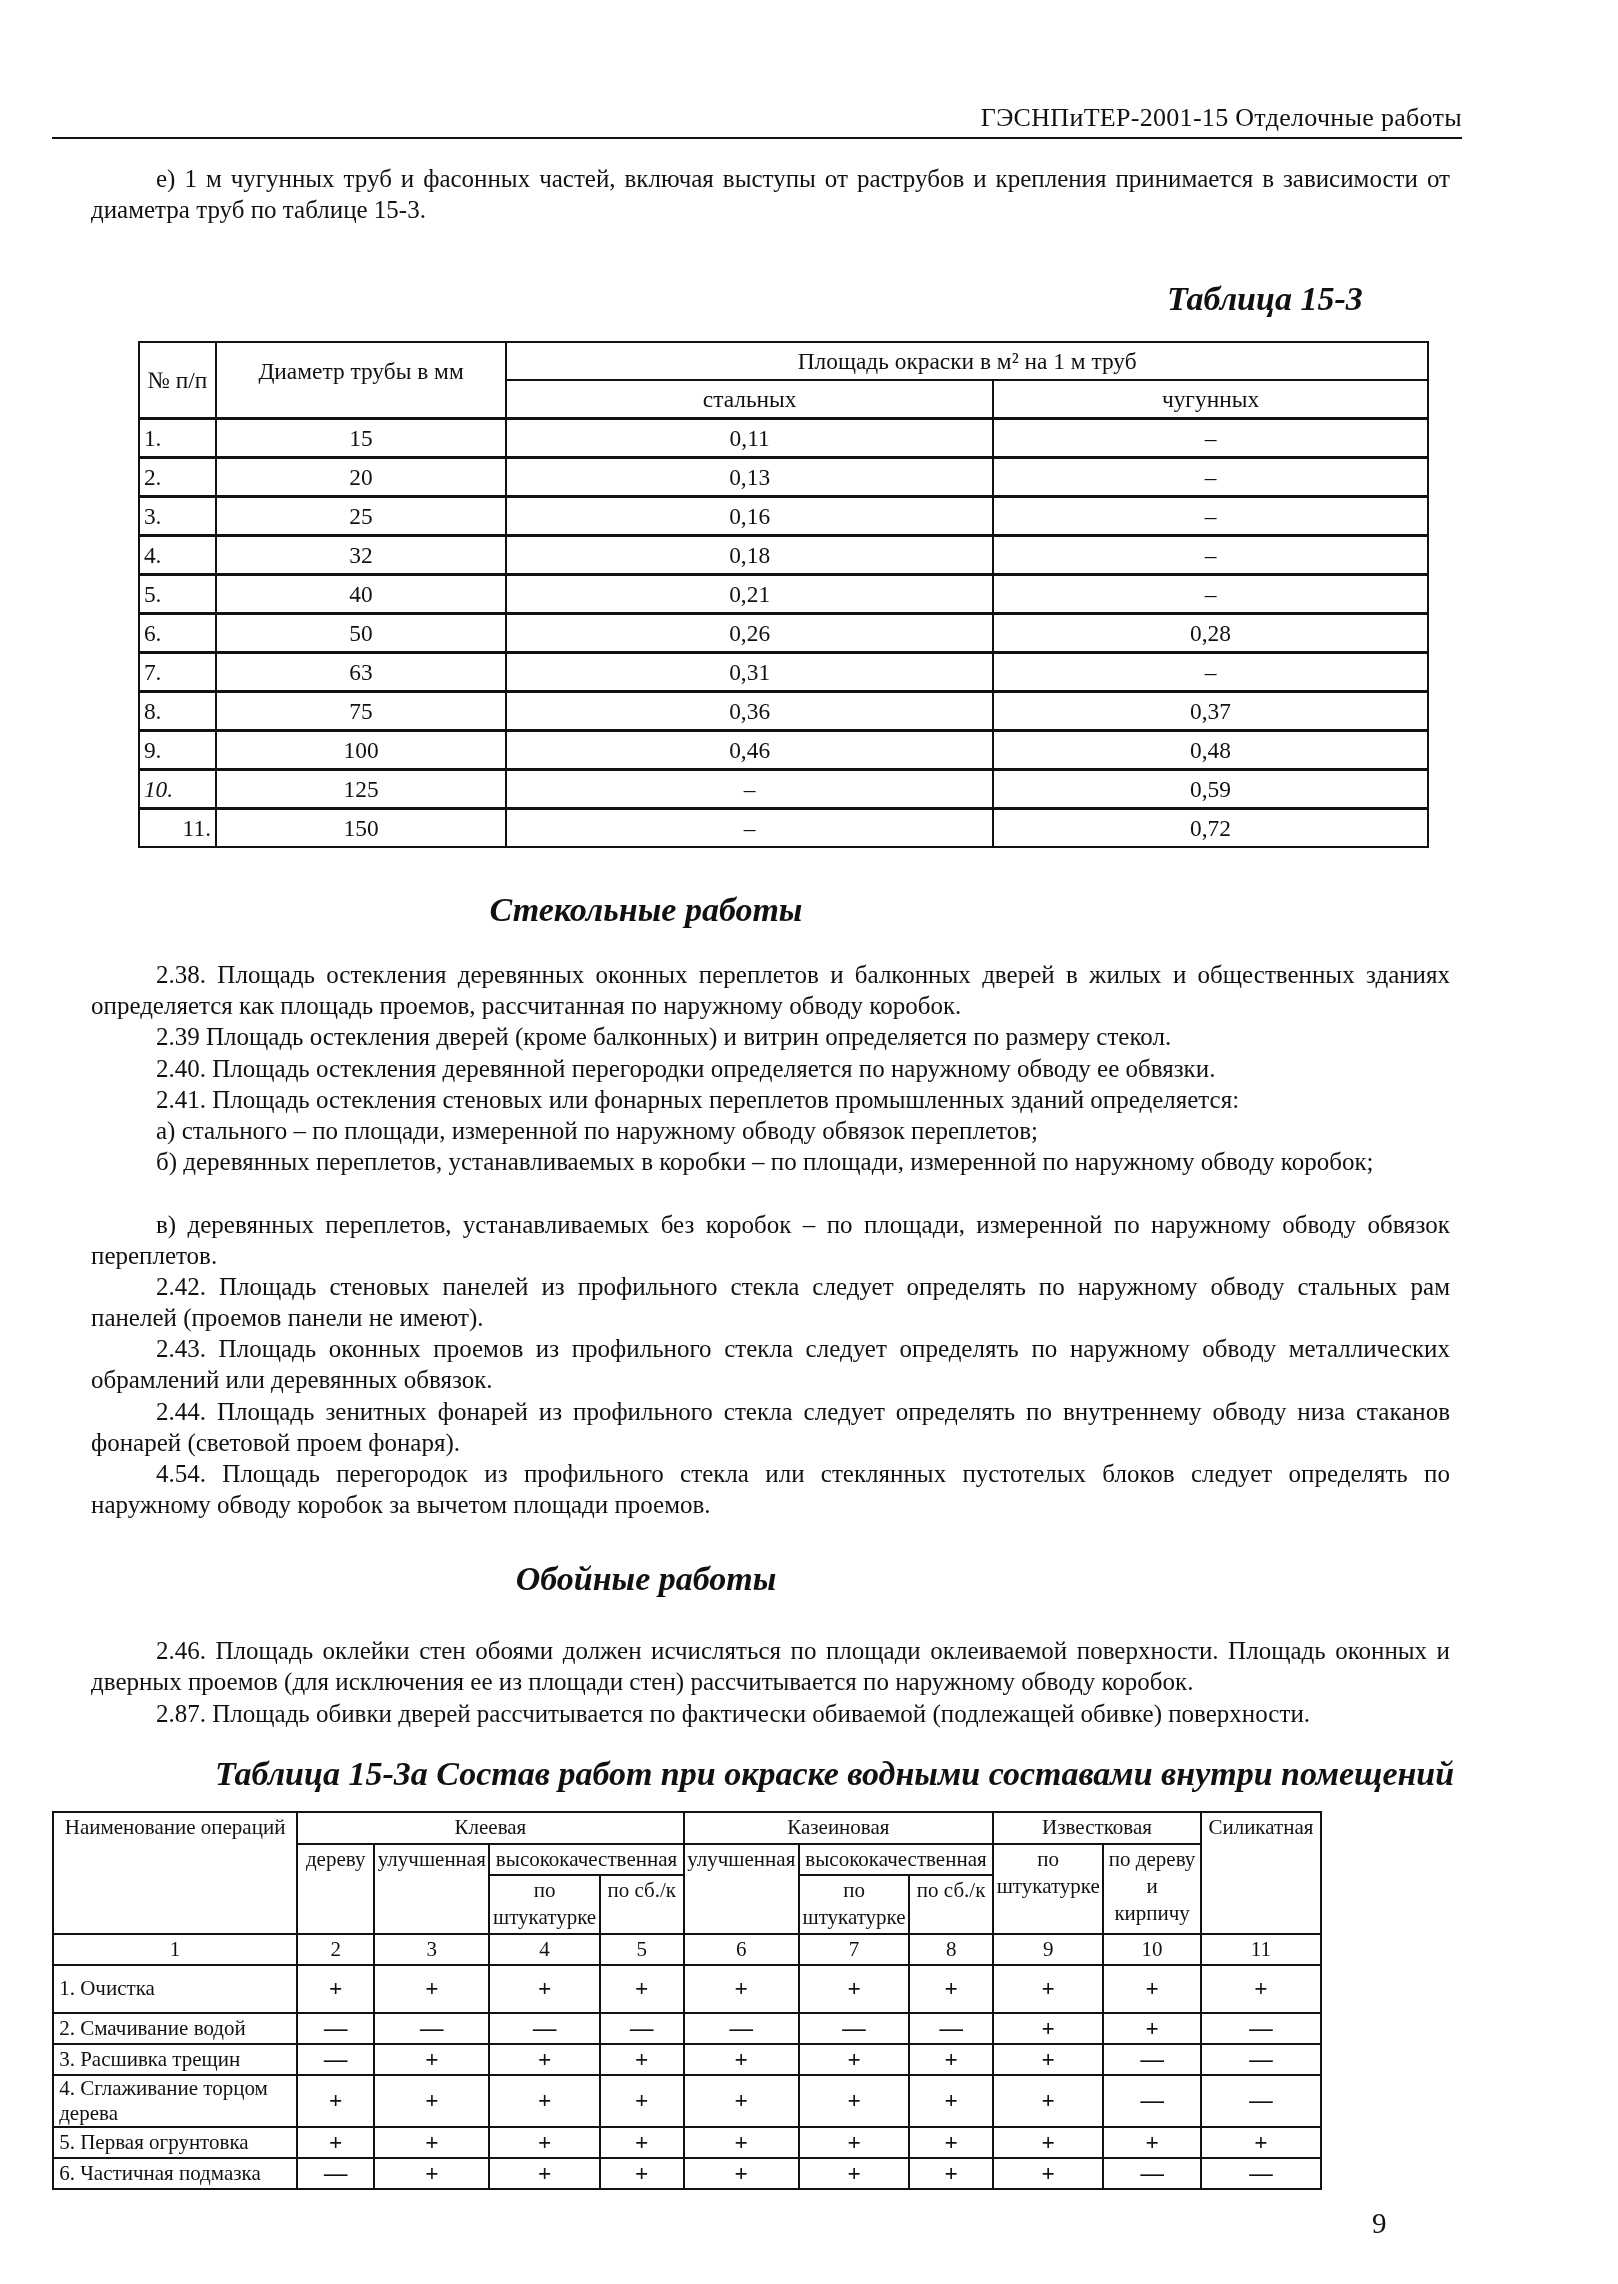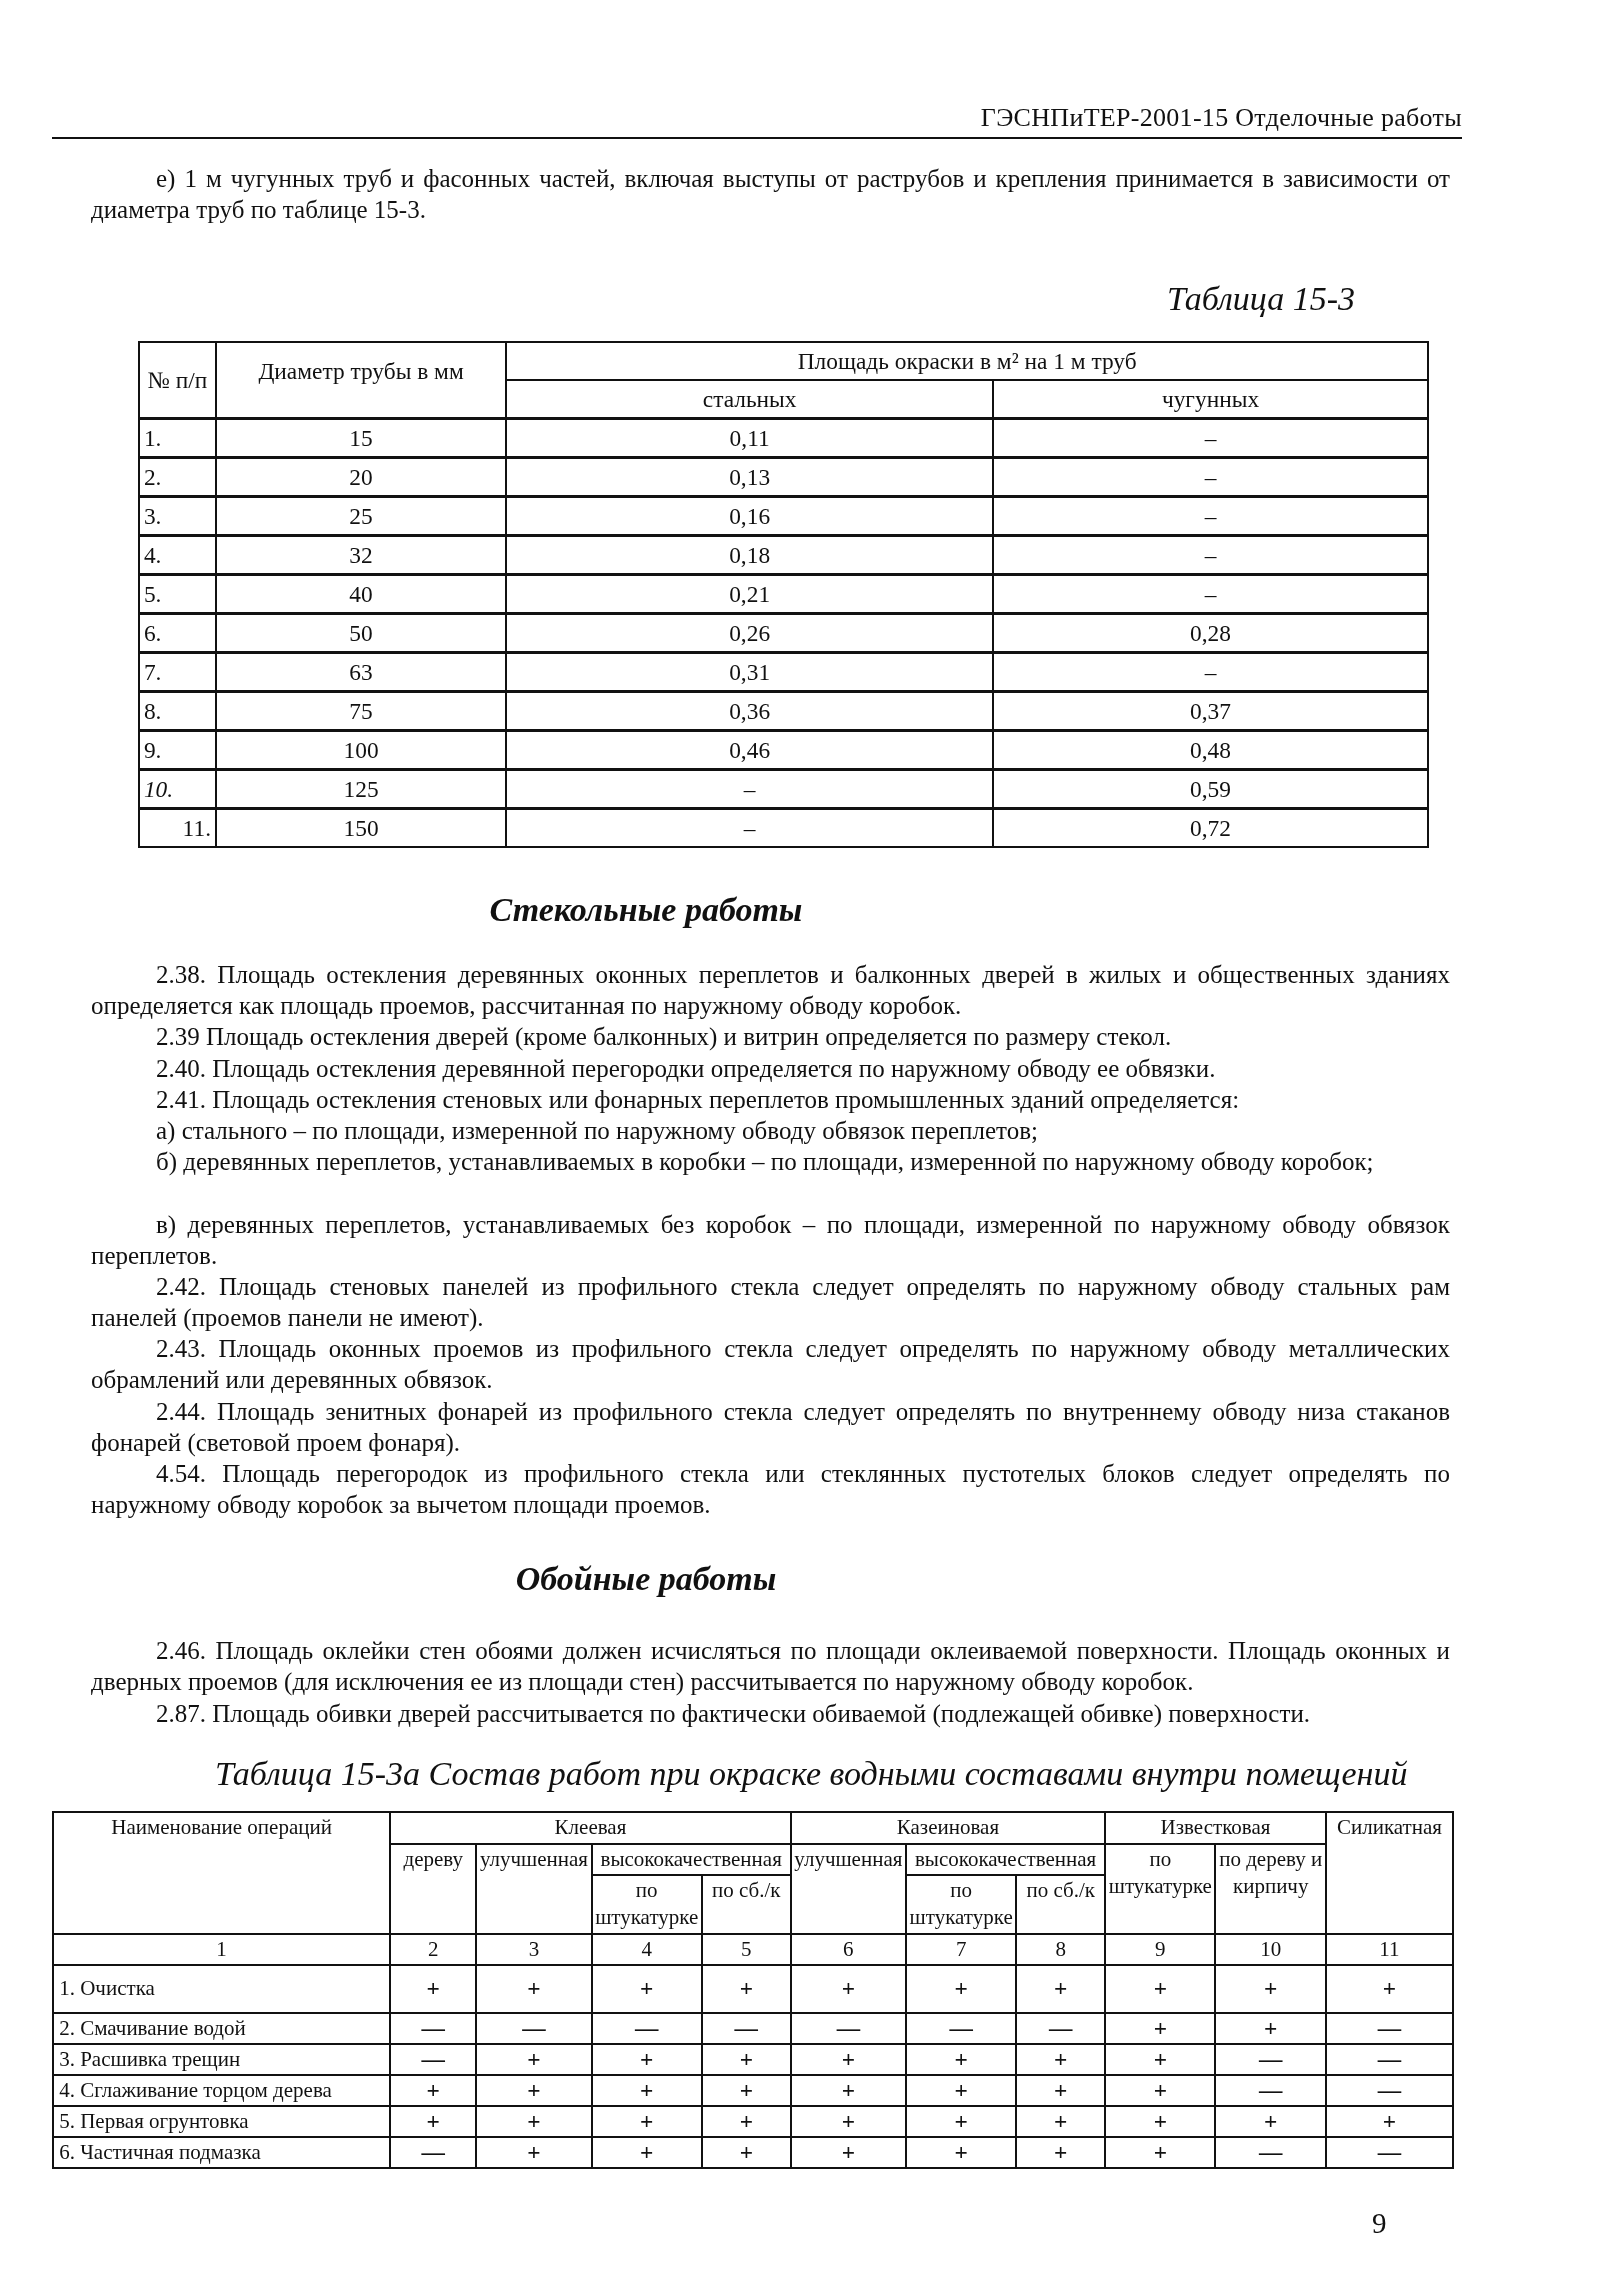--- a/index.html
+++ b/index.html
@@ -13,35 +13,35 @@
   }
   .page-header .hdr-text {
     position: absolute; right: 0; bottom: 3.9px; font-size: 26px; letter-spacing: 0.3px;
   }
   .para {
     position: absolute; left: 91px; width: 1359px; font-size: 25px; line-height: 31px;
     text-align: justify;
   }
   .para .indent { display: inline-block; width: 65px; }
   .table-caption {
-    position: absolute; font-style: italic; font-weight: normal; font-size: 34px;
+    position: absolute; font-style: italic; font-weight: bold; font-size: 34px;
   }
   table { border-collapse: collapse; position: absolute; }
   td, th {
     border: 2px solid #111; font-weight: normal; font-size: 23.4px; text-align: center;
     vertical-align: middle; padding: 0 3.9px;
   }
   #table-15-3 { left: 138px; top: 341px; width: 1291px; }
   #table-15-3 td, #table-15-3 th { height: 36px; }
   #table-15-3 .row td { border-top-width: 3.3px; }
   .section-title {
     position: absolute; left: 0; width: 1292px; text-align: center; font-style: italic;
     font-weight: bold; font-size: 34px;
   }
-  #table-15-3a { left: 52px; top: 1811px; width: 1402px; border-radius: 19px; }
+  #table-15-3a { left: 52px; top: 1811px; width: 1270px; border-radius: 19px; }
   #table-15-3a th { font-size: 21px; line-height: 27px; padding: 1.3px 2.6px; vertical-align: top; }
   #table-15-3a td { font-size: 21px; height: 29px; }
   #table-15-3a td.op { text-align: left; padding-left: 5.2px; }
   #table-15-3a td.mark { font-size: 23.4px; font-weight: bold; }
   .page-number { position: absolute; left: 1372px; top: 2207px; font-size: 29px; }
 </style>
 </head>
 <body>
 
 <div class="page-header">

